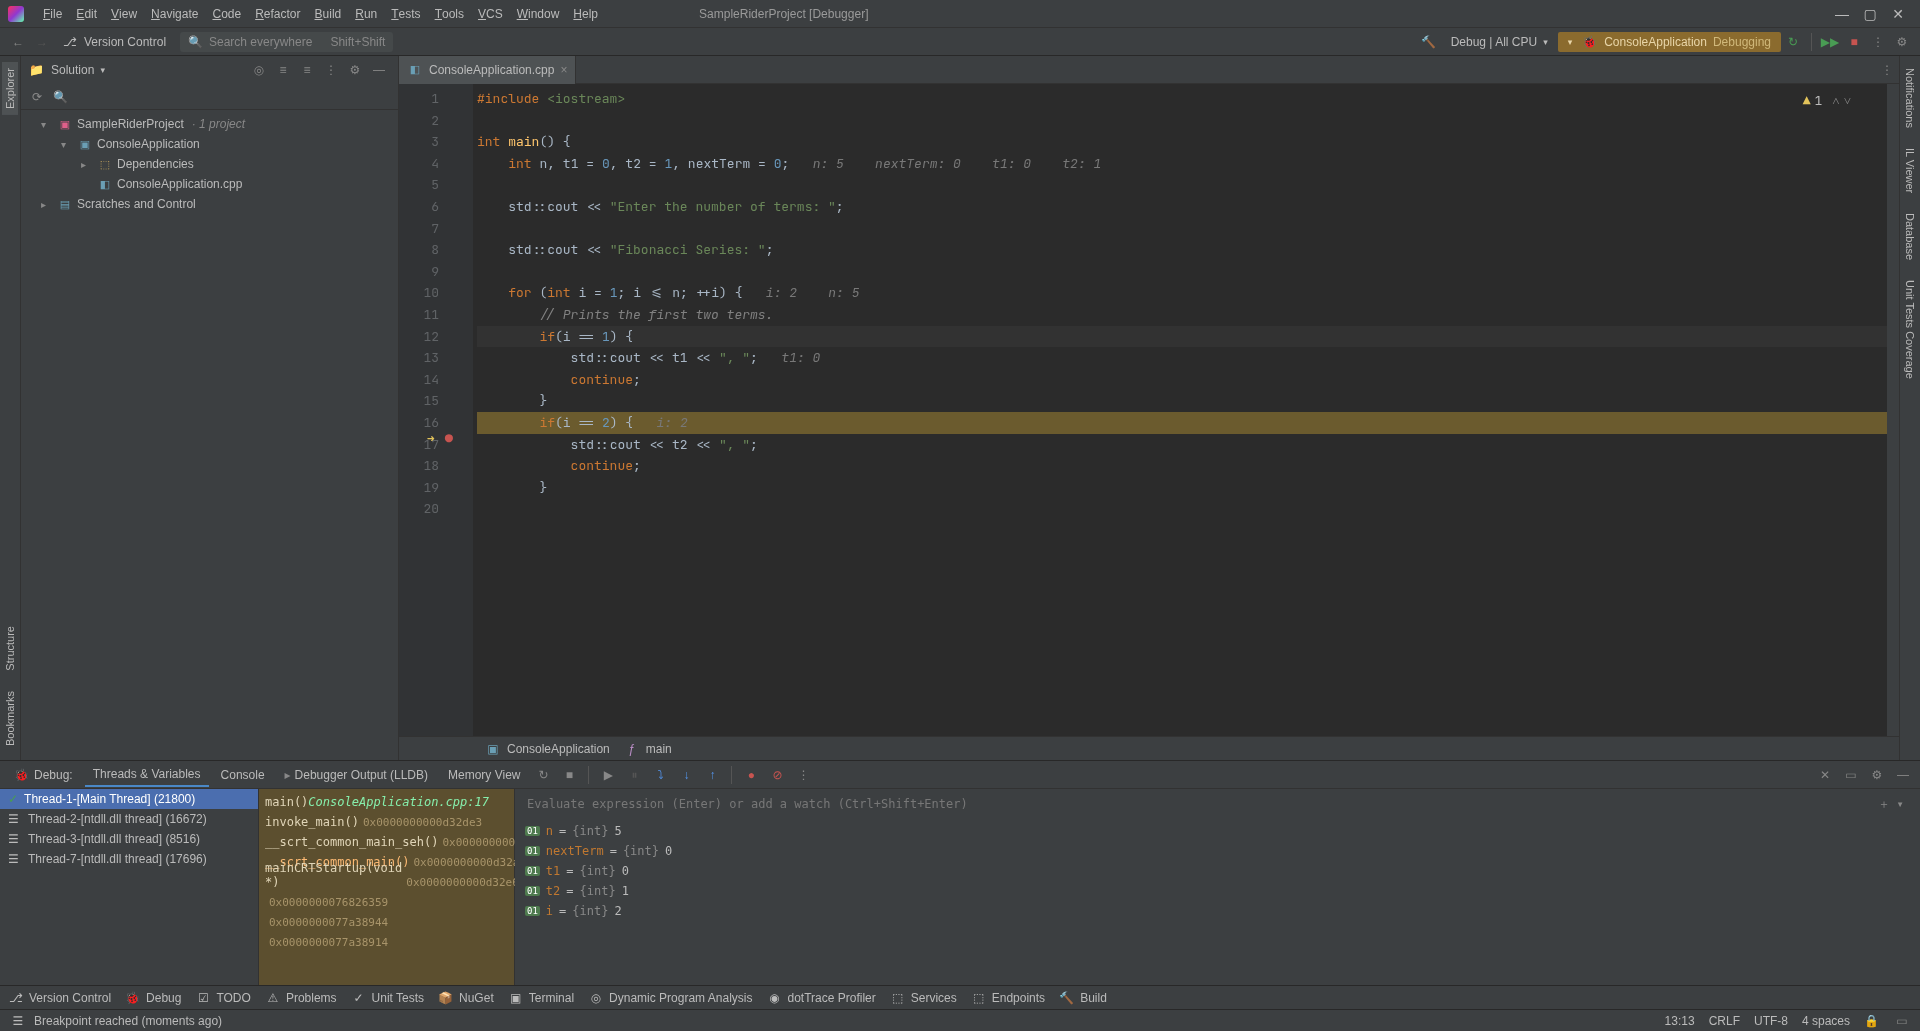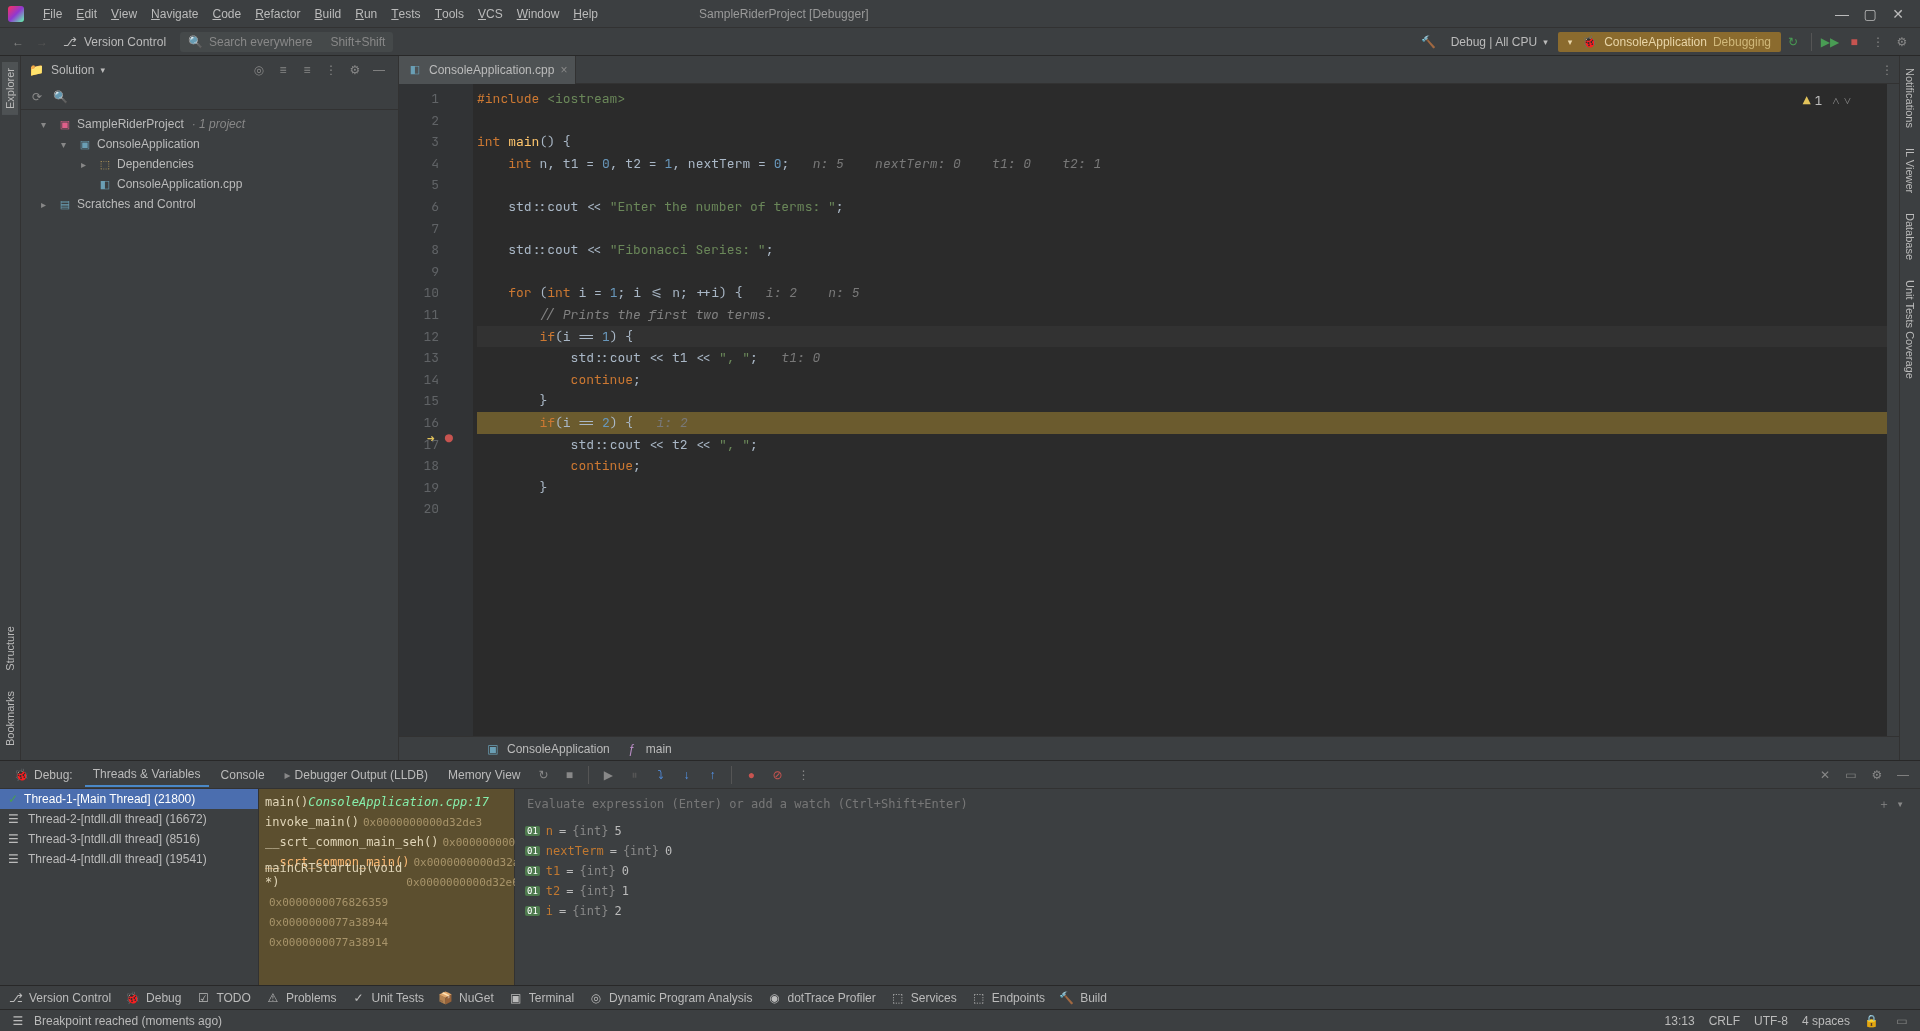--- a/index.html
+++ b/index.html
@@ -395,21 +395,21 @@
         <div class="thread-item">
           <span style="width:14px">☰</span>
           <span>Thread-2-[ntdll.dll thread] (16672)</span>
         </div>
         <div class="thread-item">
           <span style="width:14px">☰</span>
           <span>Thread-3-[ntdll.dll thread] (8516)</span>
         </div>
         <div class="thread-item">
           <span style="width:14px">☰</span>
-          <span>Thread-4-[ntdll.dll thread] (19541)</span>
+          <span>Thread-7-[ntdll.dll thread] (17696)</span>
         </div>
       </div>
     <div class="frames" id="frames">
         <div class="frame top">
           <span class="fn" style="color:#e0d5b8">main()</span> 
           <span class="loc">ConsoleApplication.cpp:17</span>
         </div>
         <div class="frame">
           <span class="fn" style="color:#e0d5b8">invoke_main()</span>
           <span class="addr">0x0000000000d32de3</span>

